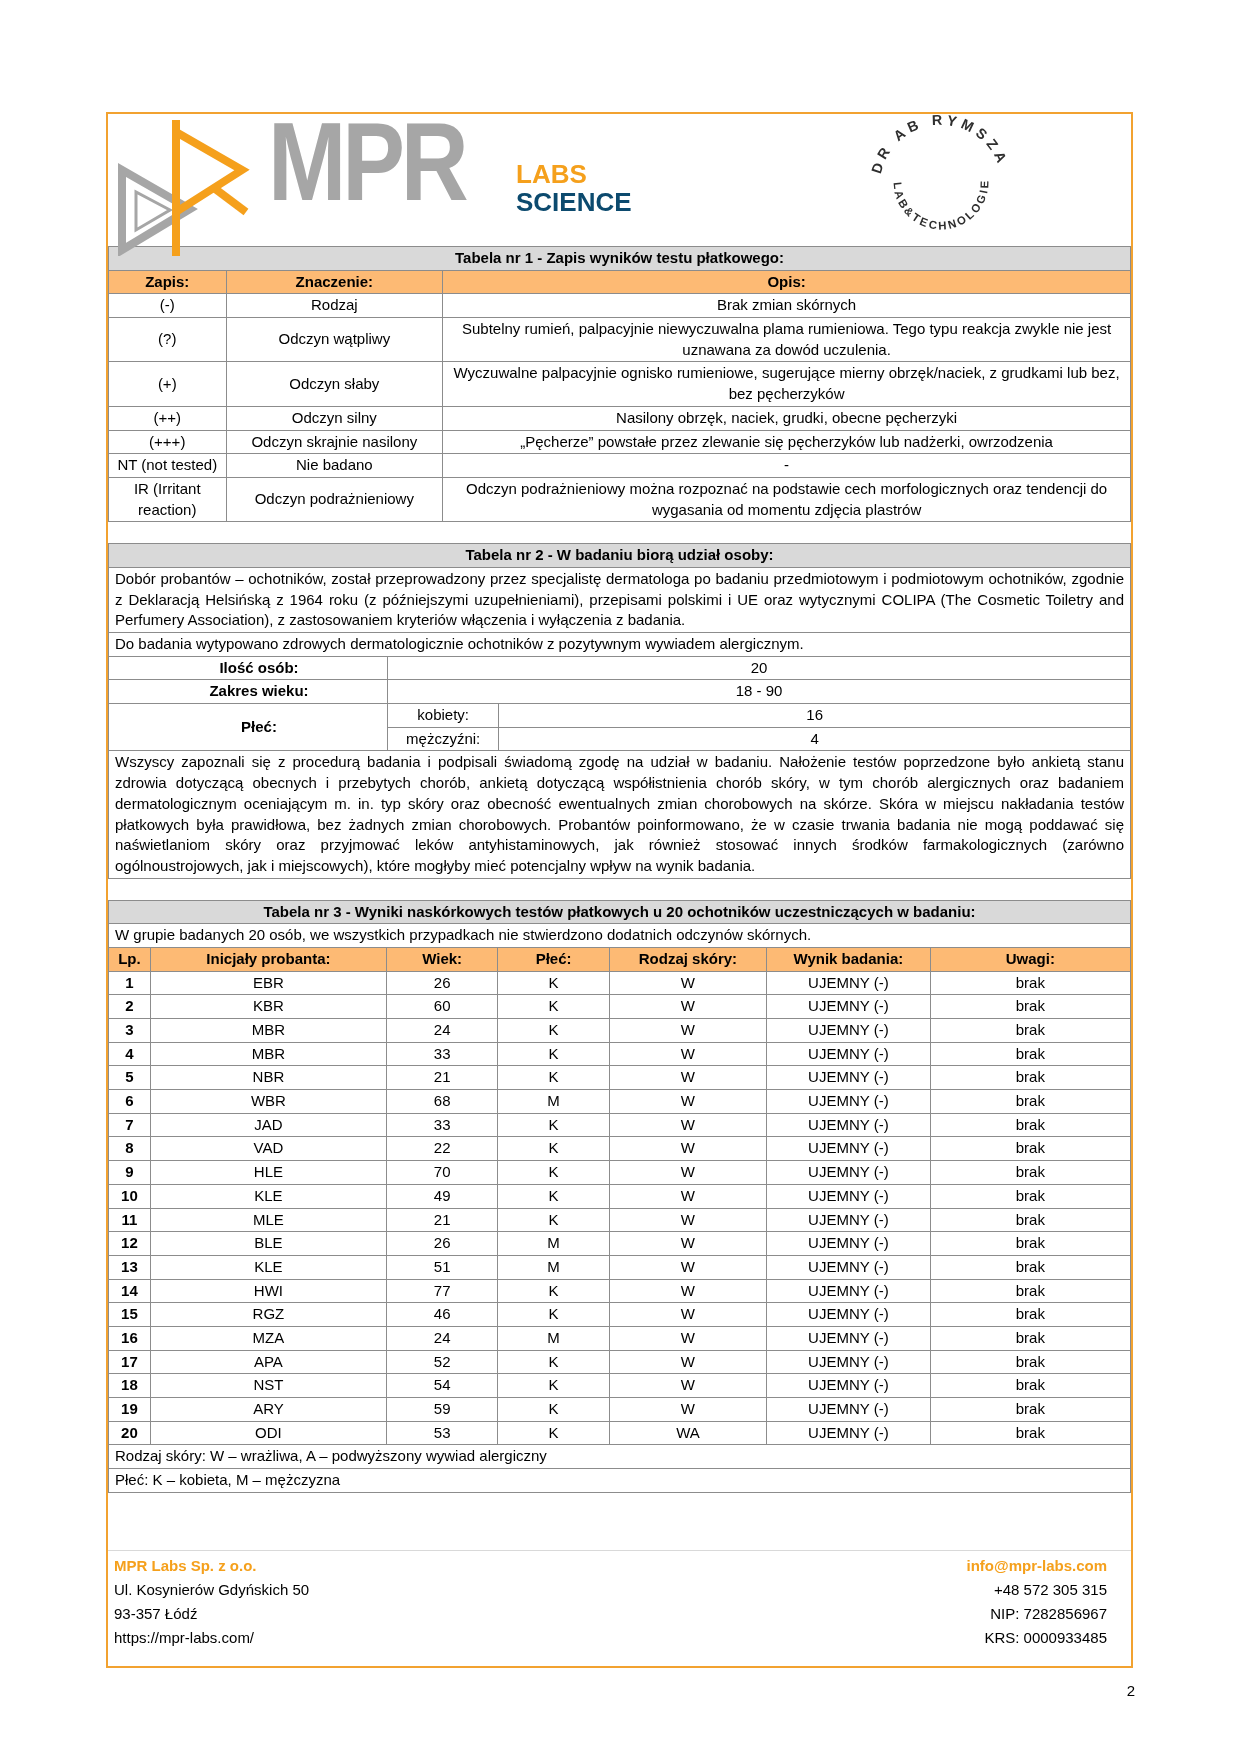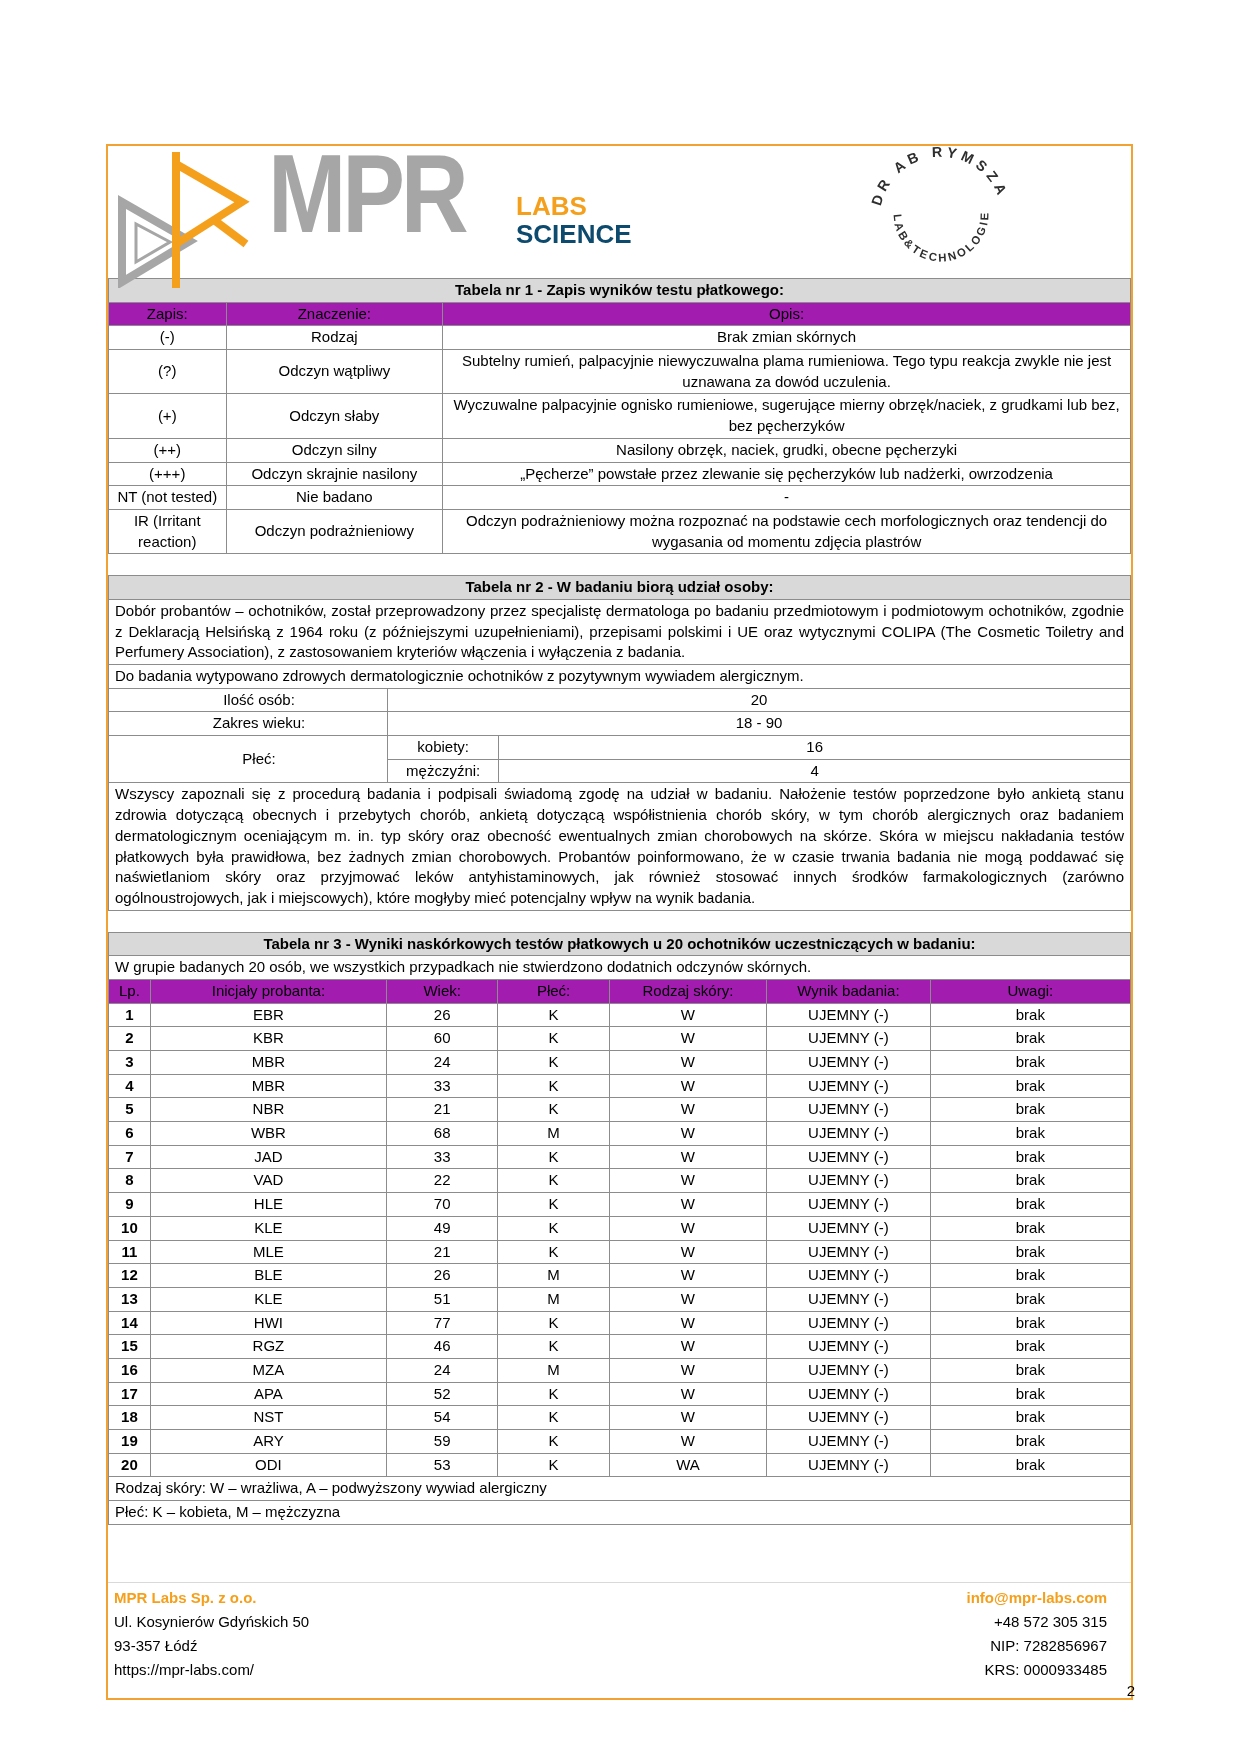--- a/index.html
+++ b/index.html
@@ -2,41 +2,41 @@
 <html lang="pl"><head>
 <meta charset="utf-8">
 <style>
   html,body{margin:0;padding:0;}
   body{
     width:1241px;height:1755px;position:relative;background:#ffffff;
     font-family:"Liberation Sans",sans-serif;color:#000;font-size:15px;
   }
   .frame{
     position:absolute;left:106px;top:112px;width:1027px;height:1556px;
-    border:2px solid #F2A230;box-sizing:border-box;background:#fff;margin-top:32px;
+    border:2px solid #F2A230;box-sizing:border-box;background:#fff;
   }
   
   .header{position:relative;height:132px;}
   .logo-icon{position:absolute;left:6px;top:4px;}
   .brand{position:absolute;left:160px;top:-14px;color:#A6A6A6;font-weight:bold;
          font-size:112px;letter-spacing:-5px;transform:scaleX(.84);transform-origin:left top;line-height:1.1;}
   .brand-sub{position:absolute;left:408px;top:46px;font-weight:bold;font-size:26px;line-height:28px;}
   .brand-labs{color:#F5A01C;}
   .brand-science{color:#0c4a6e;}
   .stamp{position:absolute;right:116px;top:-2px;}
   
   table{width:100%;border-collapse:collapse;table-layout:fixed;margin:0 0 21px 0;}
   td,th{border:1px solid #8c8c8c;padding:1px 6px;text-align:center;vertical-align:middle;
         line-height:1.38;word-wrap:break-word;}
   .title-row td{background:#D9D9D9;font-weight:bold;text-align:center;}
-  th{background:#a21caf;font-weight:normal;}
+  th{background:#fdba74;font-weight:bold;}
   .para{text-align:justify;}
   .left{text-align:left;}
   .bold{font-weight:bold;}
-  .t2-label{font-weight:normal;padding-left:28px;}
+  .t2-label{font-weight:bold;padding-left:28px;}
   
   .footer{position:absolute;left:0;right:0;bottom:0;height:112px;display:flex;
           justify-content:space-between;align-items:flex-start;border-top:1px solid #d9d9d9;
           padding:3px 24px 0 6px;line-height:24px;}
   .footer .col-right{text-align:right;}
   .footer .accent{color:#F5A01C;font-weight:bold;}
   .page-number{position:absolute;right:106px;top:1682px;font-size:15px;}
 </style>
 </head>
 <body>

